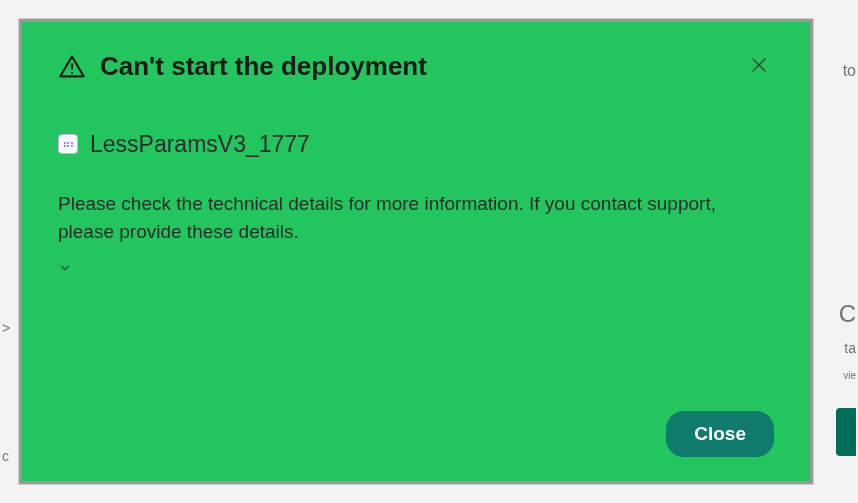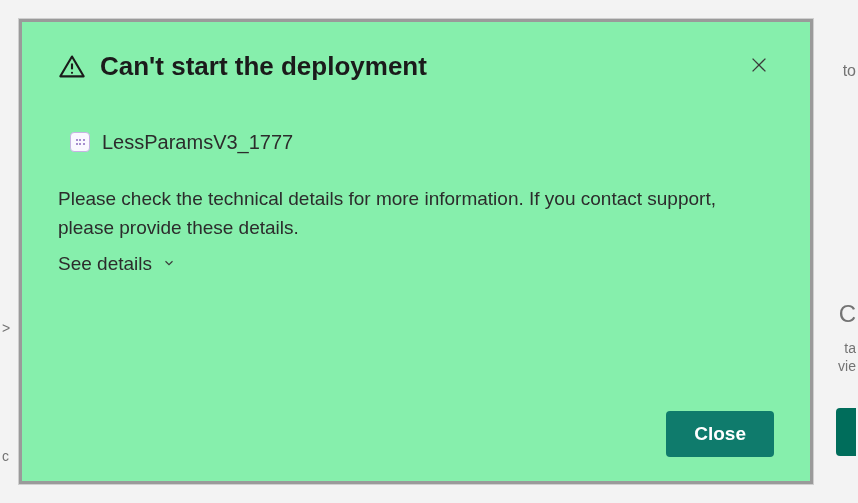--- a/index.html
+++ b/index.html
@@ -12,39 +12,39 @@
       position: relative;
     }
     .bg-fragment {
       position: absolute;
       color: #737373;
       font-size: 16px;
     }
     .bg-right-1 { right: 2px; top: 62px; }
     .bg-right-2 { right: 2px; top: 300px; font-size: 24px; font-weight: 300; }
     .bg-right-3 { right: 2px; top: 340px; font-size: 14px; text-align: right; }
-    .bg-right-4 { right: 2px; top: 358px; font-size: 14px; margin-left: 36px; }
+    .bg-right-4 { right: 2px; top: 370px; font-size: 10px; margin-left: 36px; }
     .bg-left-1 { left: 2px; top: 320px; font-size: 14px; }
     .bg-left-2 { left: 2px; top: 448px; font-size: 14px; }
     .bg-btn-right {
       position: absolute;
       right: 2px;
       top: 408px;
       background: #006d5b;
       width: 20px;
       height: 48px;
       border-radius: 4px 0 0 4px;
     }
     .dialog {
       position: absolute;
       left: 19px;
       top: 19px;
       width: 794px;
       height: 465px;
-      background: #86efac;
+      background: #22c55e;
       border: 3px solid #9a9a9a;
       box-shadow: 0 0 0 1px #cfcfcf;
       padding: 28px 36px 24px 36px;
       display: flex;
       flex-direction: column;
     }
     .dialog-header {
       display: flex;
       align-items: center;
       justify-content: space-between;
@@ -81,22 +81,21 @@
       margin-bottom: 20px;
     }
     .error-msg .hl {
       background: #d7d7d7;
     }
     .item-row {
       display: flex;
       align-items: center;
       gap: 12px;
       margin-bottom: 28px;
-      font-size: 20px;
-      margin-left: 12px;
+      font-size: 23px;
     }
     .item-icon {
       width: 20px;
       height: 20px;
       border: 1.5px solid #c5b4e3;
       border-radius: 4px;
       background: #faf8ff;
       display: flex;
       align-items: center;
       justify-content: center;
@@ -128,21 +127,21 @@
     .see-details svg { width: 14px; height: 14px; }
     .dialog-footer {
       display: flex;
       justify-content: flex-end;
       margin-top: 12px;
     }
     .close-action {
       background: #0f7b6c;
       color: #ffffff;
       border: none;
-      border-radius: 4px;
+      border-radius: 18px;
       font-size: 19px;
       font-weight: 600;
       padding: 12px 28px;
       cursor: pointer;
       font-family: inherit;
     }
   </style>
 </head>
 <body>
 
@@ -188,21 +187,20 @@
             <span></span>
             <span></span>
           </span>
       </span>
       <span>LessParamsV3_1777</span>
     </div>
 
     <p class="guidance">Please check the technical details for more information. If you contact support, please provide these details.</p>
 
     <button class="see-details">
-      <span>See details</span>
       <span>
         <svg viewBox="0 0 24 24" fill="none" stroke="#3a3a3a" stroke-width="2">
           <polyline points="6 9 12 15 18 9"></polyline>
         </svg>
       </span>
     </button>
   </div>
 
   <div class="dialog-footer">
     <button class="close-action">Close</button>

